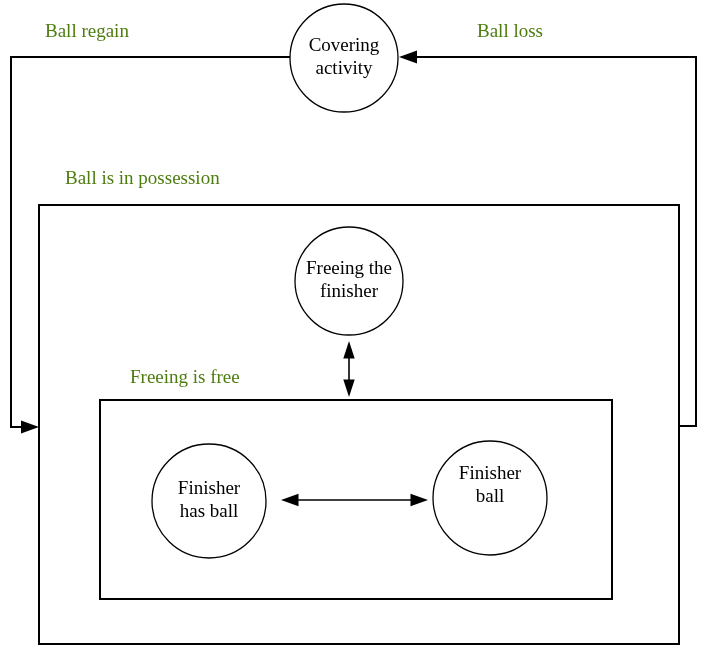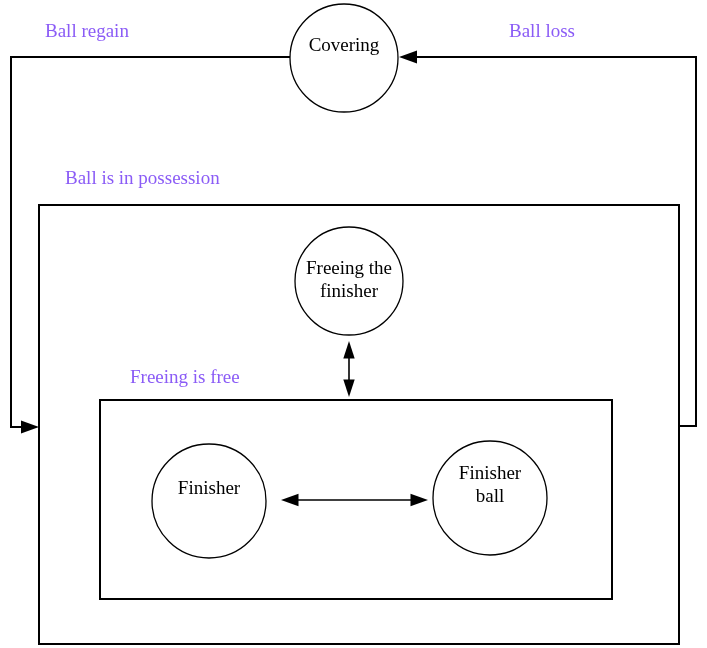--- a/index.html
+++ b/index.html
@@ -19,21 +19,21 @@
   .stage svg {
     position: absolute;
     left: 0;
     top: 0;
   }
   .lbl {
     position: absolute;
     font-size: 19px;
     line-height: 22px;
     white-space: nowrap;
-    color: #8b5cf6;
+    color: #4d7c0f;
   }
   .state-text {
     position: absolute;
     width: 160px;
     text-align: center;
     font-size: 19px;
     line-height: 23px;
     color: #000000;
   }
 </style>
@@ -63,37 +63,39 @@
     <polygon points="349,341 343.3,358.5 354.7,358.5" fill="#000000"></polygon>
     <polygon points="349,397 343.3,379.5 354.7,379.5" fill="#000000"></polygon>
 
     <line x1="296" y1="500" x2="413" y2="500" stroke="#000000" stroke-width="1.6"></line>
     <polygon points="281,500 298.5,493.7 298.5,506.3" fill="#000000"></polygon>
     <polygon points="428,500 410.5,493.7 410.5,506.3" fill="#000000"></polygon>
   </svg>
 
   <div class="lbl" style="left:45px; top:20px;">Ball regain</div>
 
-  <div class="lbl" style="left:509px; top:20px;">Ball loss</div>
+  <div class="lbl" style="left:477px; top:20px;">Ball loss</div>
 
   <div class="lbl" style="left:65px; top:167px;">Ball is in possession</div>
 
   <div class="lbl" style="left:130px; top:366px;">Freeing is free</div>
 
   <div class="state-text" style="left:264px; top:33px;">
     <div>Covering</div>
+    <div>activity</div>
   </div>
 
   <div class="state-text" style="left:269px; top:256px;">
     <div>Freeing the</div>
     <div>finisher</div>
   </div>
 
   <div class="state-text" style="left:129px; top:476px;">
     <div>Finisher</div>
+    <div>has ball</div>
   </div>
 
   <div class="state-text" style="left:410px; top:461px;">
     <div>Finisher</div>
     <div>ball</div>
   </div>
 
 </div>
 
 </body></html>

